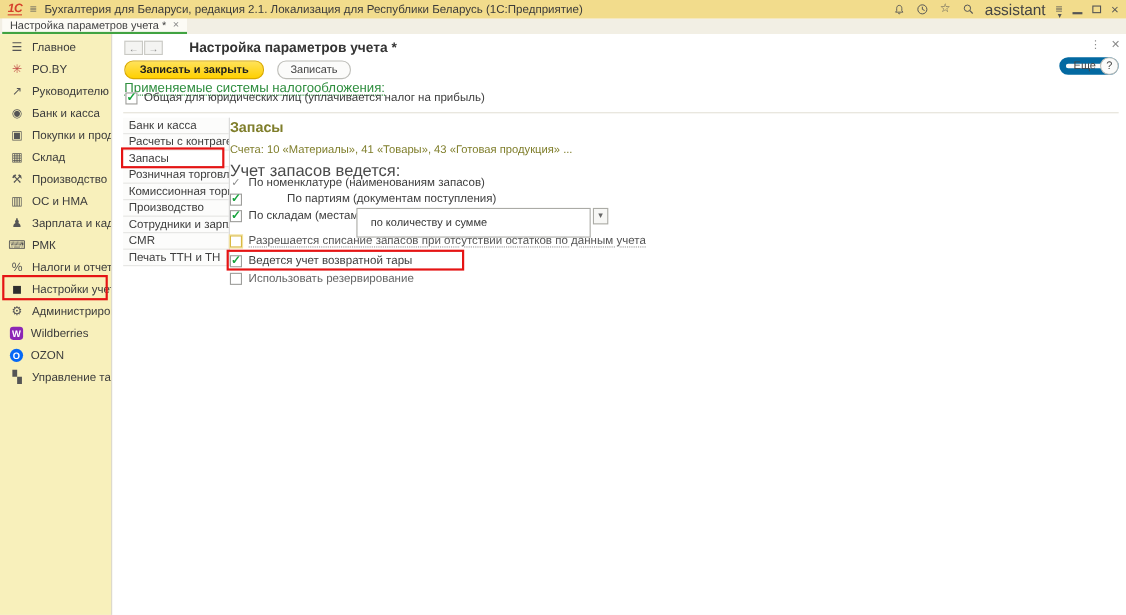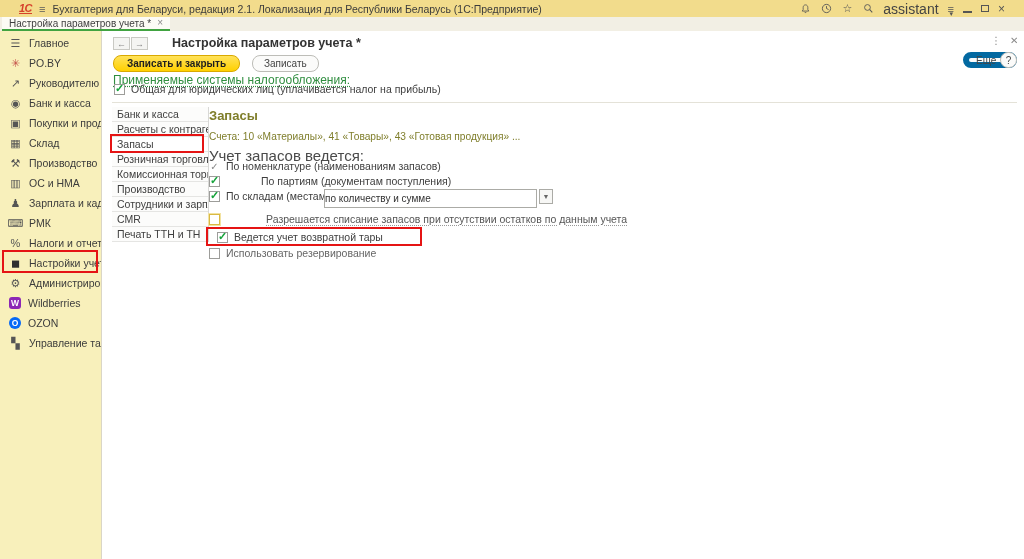--- a/index.html
+++ b/index.html
@@ -6,21 +6,21 @@
   html,body { background:#888; }
   #screen {
     position:relative; width:1024px; height:559px; overflow:hidden;
     background:#fff; font-family:"Liberation Sans", sans-serif; color:#3c3c3c;
   }
 
   
   .titlebar {
     position:absolute; left:0; top:0; right:0; height:17px;
     background:#F2DC8C; display:flex; align-items:center; gap:7px;
-    padding:0 19px; font-size:10.5px; color:#3b3b3b;
+    padding:0 7px; font-size:10.5px; color:#3b3b3b;
   }
   .logo-1c { color:#D6412B; font-weight:bold; font-style:italic; font-size:11px; letter-spacing:-0.5px; border-bottom:1.5px solid #D6412B; line-height:10px; }
   .hamburger { color:#5a5a5a; font-size:11px; }
   .app-title { white-space:nowrap; }
   .tb-right { margin-left:auto; display:flex; align-items:center; gap:9px; }
   .tb-ic { width:12px; height:12px; display:flex; align-items:center; justify-content:center; color:#555; font-size:11px; line-height:1; }
   .tb-user { font-size:14px; color:#444; }
   .taxi-menu { position:relative; color:#555; font-size:11px; }
   .taxi-menu i { position:absolute; left:2px; top:7px; font-style:normal; font-size:7px; }
   .win-min { width:9px; border-bottom:2px solid #555; height:2px; margin-top:6px; }
@@ -59,33 +59,33 @@
   .btn-more i  { font-style:normal; font-size:7px; margin-left:4px; color:#777; }
   .btn-help    { left:898px; top:21px; height:16px; width:17px; background:#FBFBFA; border:1px solid #BDBDB8; color:#444; }
 
   .green-link { position:absolute; left:11px; top:42px; font-size:12px; color:#2F8E3F; text-decoration:underline dotted; text-underline-offset:2px; }
 
   .crow { position:absolute; display:flex; align-items:center; gap:6px; font-size:10.5px; color:#3e3e3e; white-space:nowrap; }
   .cb { width:11px; min-width:11px; height:11px; background:#fff; border:1px solid #9D9D9A; position:relative; }
   .cb.checked::after { content:"✓"; position:absolute; left:0px; top:-3px; color:#17A33C; font-size:11px; font-weight:bold; }
   .cb.focus { border-color:#D9B944; box-shadow:0 0 0 1px #F2E2A0; }
   .tick { color:#8a8a8a; font-size:10px; width:11px; text-align:center; }
-  .lbl-dotted { text-decoration:underline dotted #999; text-underline-offset:2px; color:#555;margin-left:40px; }
+  .lbl-dotted { text-decoration:underline dotted #999; text-underline-offset:2px; color:#555; }
 
   .divider { position:absolute; left:10px; right:7px; top:71px; border-top:1px solid #E4E2D8; }
 
   .tablist { position:absolute; left:10px; top:76px; width:97px; border-right:1px solid #D8D8D6; background:#FCFCFB; }
   .vtab { height:15px; display:flex; align-items:center; padding-left:5px; font-size:10.5px; color:#3e3e3e; border-bottom:1px solid #E5E5E3; white-space:nowrap; overflow:hidden; }
   .vtab.selected { background:#FFFFFF; }
 
   .panel-heading { position:absolute; left:107px; top:77px; font-size:13px; color:#7F7E2B; }
   .accounts-link { position:absolute; left:107px; top:100px; font-size:10.2px; color:#7F7E2B; }
   .panel-intro   { position:absolute; left:107px; top:116px; font-size:15px; color:#4a4a4a; }
 
-  .dd-field { position:absolute; left:222px; top:158px; width:213px; height:19px; border:1px solid #ABABA6; background:#fff; font-size:10px; color:#333; display:flex; align-items:center; padding:0 0; }
+  .dd-field { position:absolute; left:222px; top:158px; width:213px; height:27px; border:1px solid #ABABA6; background:#fff; font-size:10px; color:#333; display:flex; align-items:center; padding:0 12px; }
   .dd-btn   { position:absolute; left:437px; top:158px; width:14px; height:15px; border:1px solid #ABABA6; background:#F7F7F5; color:#666; font-size:7px; display:flex; align-items:center; justify-content:center; }
 
   
   .red-box { position:absolute; border:2px solid #E51414; z-index:6; pointer-events:none; }
   #red-settings { left:2px;  top:250px; width:96px;  height:23px; }
   #red-zapasy   { left:110px; top:134px; width:94px;  height:19px; }
   #red-tara     { left:206px; top:227px; width:216px; height:19px; }
 
   svg { display:block; }
 </style>
@@ -255,21 +255,21 @@
       <span data-name="checkbox-label">По складам (местам хранения):</span>
     </div>
     <div class="dd-field" data-name="warehouse-mode-select">по количеству и сумме</div>
     <div class="dd-btn" data-name="dropdown-caret-icon">▼</div>
 
     <div class="crow" style="left:107px; top:182px;" data-name="writeoff-checkbox-row">
       <span class="cb focus" data-name="checkbox-unchecked-icon"></span>
       <span class="lbl-dotted" data-name="checkbox-label">Разрешается списание запасов при отсутствии остатков по данным учета</span>
     </div>
 
-    <div class="crow" style="left:107px; top:200px;margin-left:8px;" data-name="returnable-packaging-checkbox-row">
+    <div class="crow" style="left:107px; top:200px;" data-name="returnable-packaging-checkbox-row">
       <span class="cb checked" data-name="checkbox-checked-icon"></span>
       <span data-name="checkbox-label">Ведется учет возвратной тары</span>
     </div>
 
     <div class="crow" style="left:107px; top:216px;" data-name="reservation-checkbox-row">
       <span class="cb" data-name="checkbox-unchecked-icon"></span>
       <span style="color:#666" data-name="checkbox-label">Использовать резервирование</span>
     </div>
 
   </main>

